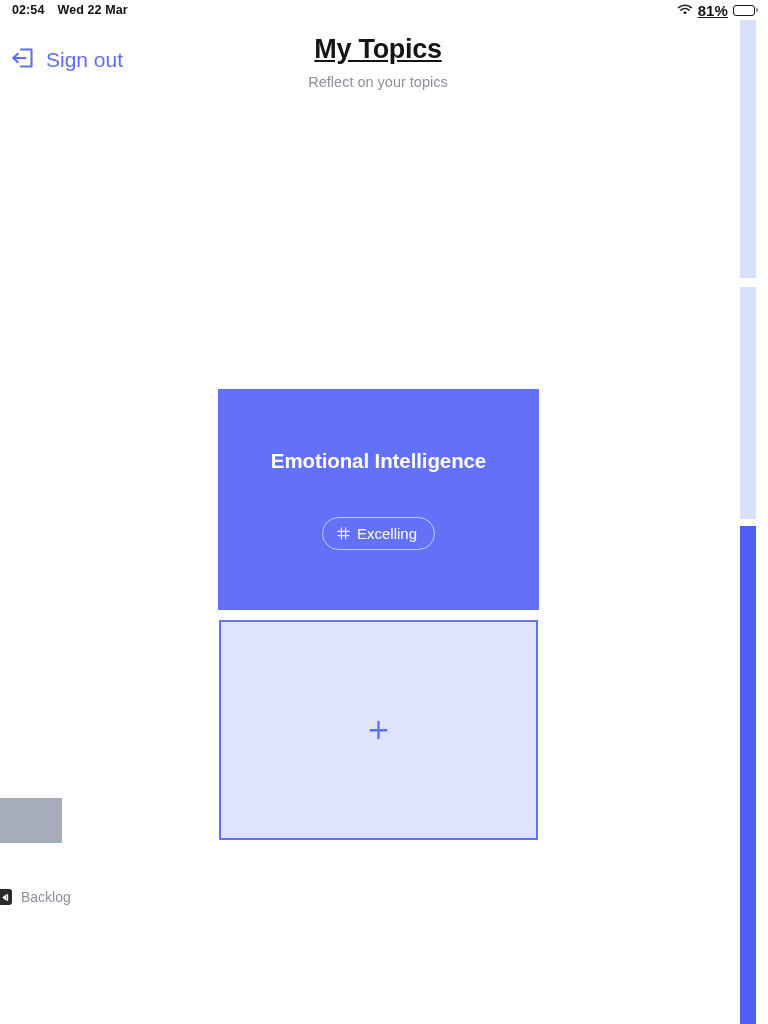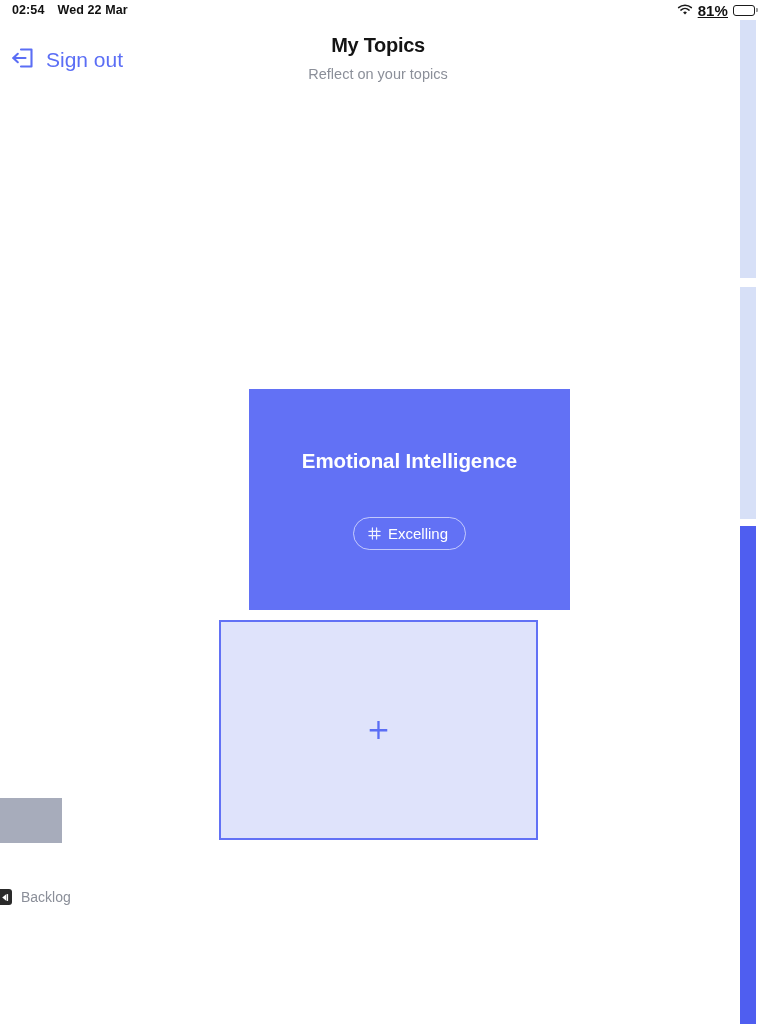--- a/index.html
+++ b/index.html
@@ -37,35 +37,34 @@
     cursor:pointer;
   }
   .signout-label { font-size:21px; color:#5b6ef5; font-weight:400; }
 
   
   .header {
     position:absolute; left:0; top:34px; width:756px;
     text-align:center;
   }
   .page-title {
-    font-size:20px; font-weight:700; color:#141414; letter-spacing:-0.3px;
+    font-size:27px; font-weight:700; color:#141414; letter-spacing:-0.3px;text-decoration:underline;
   }
   .page-sub {
     margin-top:9px; font-size:14.5px; color:#8b8f99; font-weight:400;
   }
 
   
   .board { position:absolute; left:0; top:0; width:756px; height:1024px; }
 
   .card-topic {
     position:absolute; left:218px; top:389px; width:321px; height:221px;
     background:#6271f5;
     display:flex; flex-direction:column; align-items:center; justify-content:center;
     cursor:pointer;
-    margin-left:31px;
   }
   .card-topic-title {
     font-size:20.5px; font-weight:700; color:#ffffff; letter-spacing:-0.1px;
     text-align:center;
   }
   .badge {
     margin-top:44px;
     display:inline-flex; align-items:center; gap:7px;
     border:1.3px solid rgba(255,255,255,.62);
     border-radius:999px;

